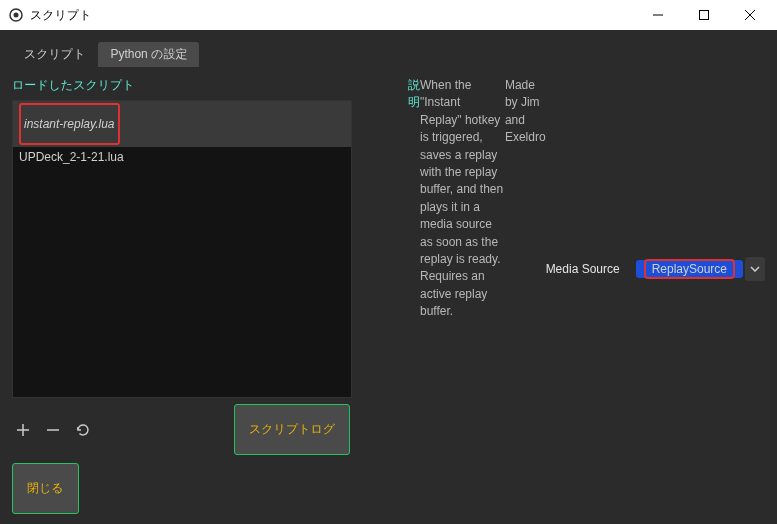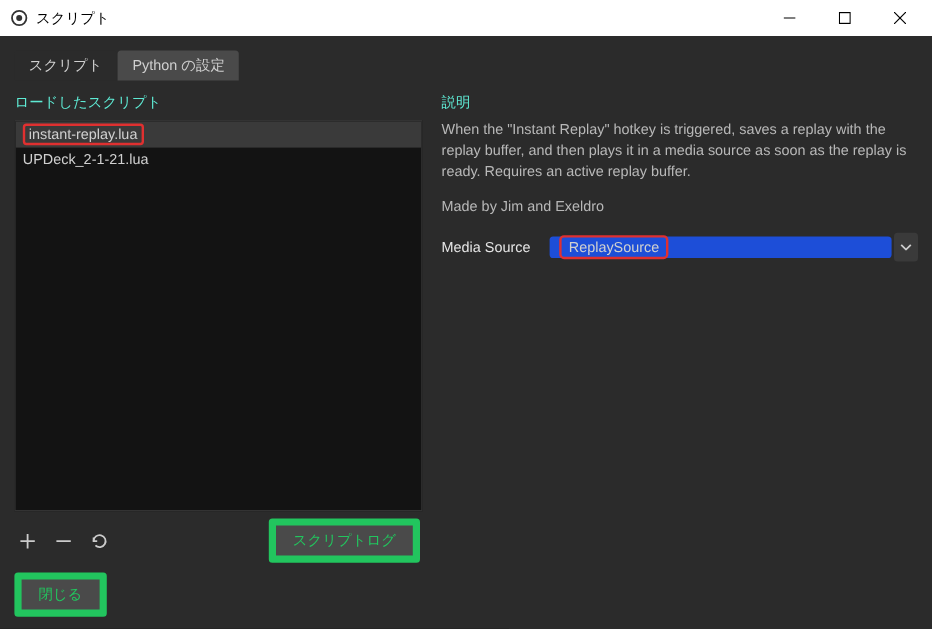--- a/index.html
+++ b/index.html
@@ -56,21 +56,21 @@
 }
 .tab.active { background: #2b2b2b; }
 .content {
   display: flex;
   flex: 1;
   gap: 16px;
   padding: 8px 4px 0 4px;
   min-height: 0;
 }
 .left { width: 340px; display: flex; flex-direction: column; }
-.right { flex: 1; display: flex; flex-direction: column; }
+.right { flex: 1; display: flex; flex-direction: row; margin-left: 40px; }
 .panel-label {
   color: #5eead4;
   font-size: 12px;
   margin-bottom: 6px;
 }
 .script-list {
   flex: 1;
   background: #131313;
   border: 1px solid #333;
   overflow: auto;
@@ -81,22 +81,23 @@
   cursor: pointer;
   line-height: 16px;
 }
 .script-item.selected {
   background: #3a3a3a;
 }
 .highlight-red {
   border: 2px solid #e03030;
   border-radius: 3px;
   display: inline-block;
-  padding: 0px 3px;
+  padding: 12px 3px;
   line-height: 14px;
+  font-style: italic;
 }
 .desc-text {
   color: #b8b8b8;
   line-height: 1.45;
   margin-bottom: 12px;
   font-size: 12px;
 }
 .form-row {
   display: flex;
   align-items: center;
@@ -143,23 +144,23 @@
 }
 .tool-icon {
   color: #d0d0d0;
   cursor: pointer;
   width: 18px; height: 18px;
   display: flex; align-items: center; justify-content: center;
 }
 .spacer { flex: 1; }
 .btn {
   background: #4a4a4a;
-  border: 6px solid #22c55e;
-  color: #22c55e;
-  padding: 4px 14px;
+  border: 1px solid #22c55e;
+  color: #eab308;
+  padding: 16px 14px;
   border-radius: 3px;
   cursor: pointer;
   font-size: 12px;
 }
 .footer {
   display: flex;
   padding: 2px 4px;
 }
 svg { display: block; }
 </style>

